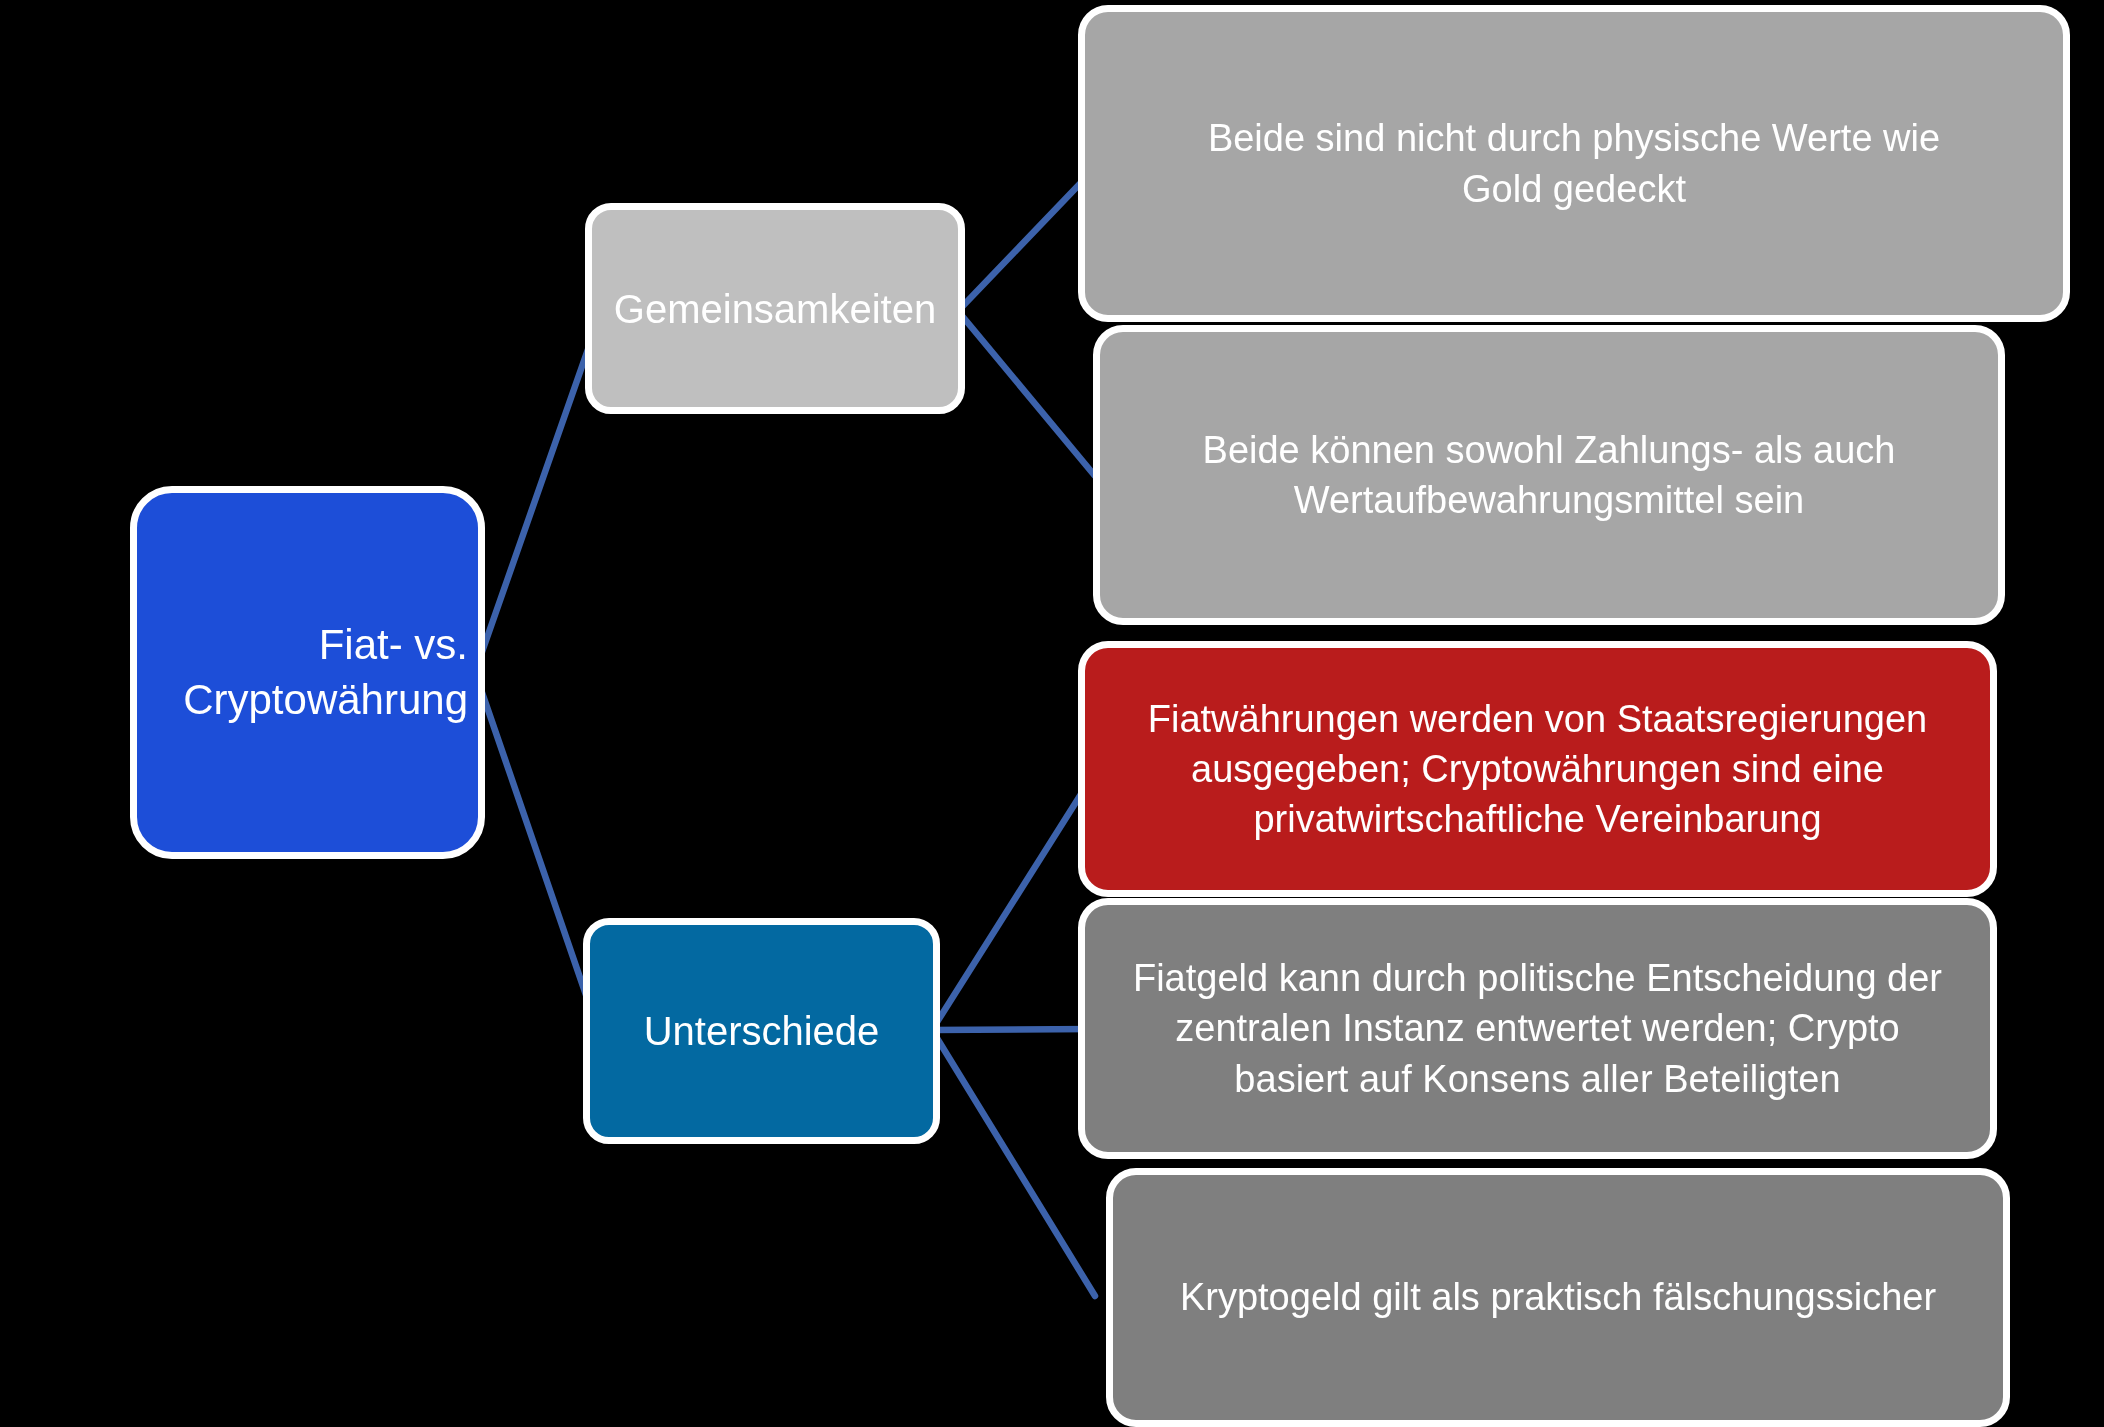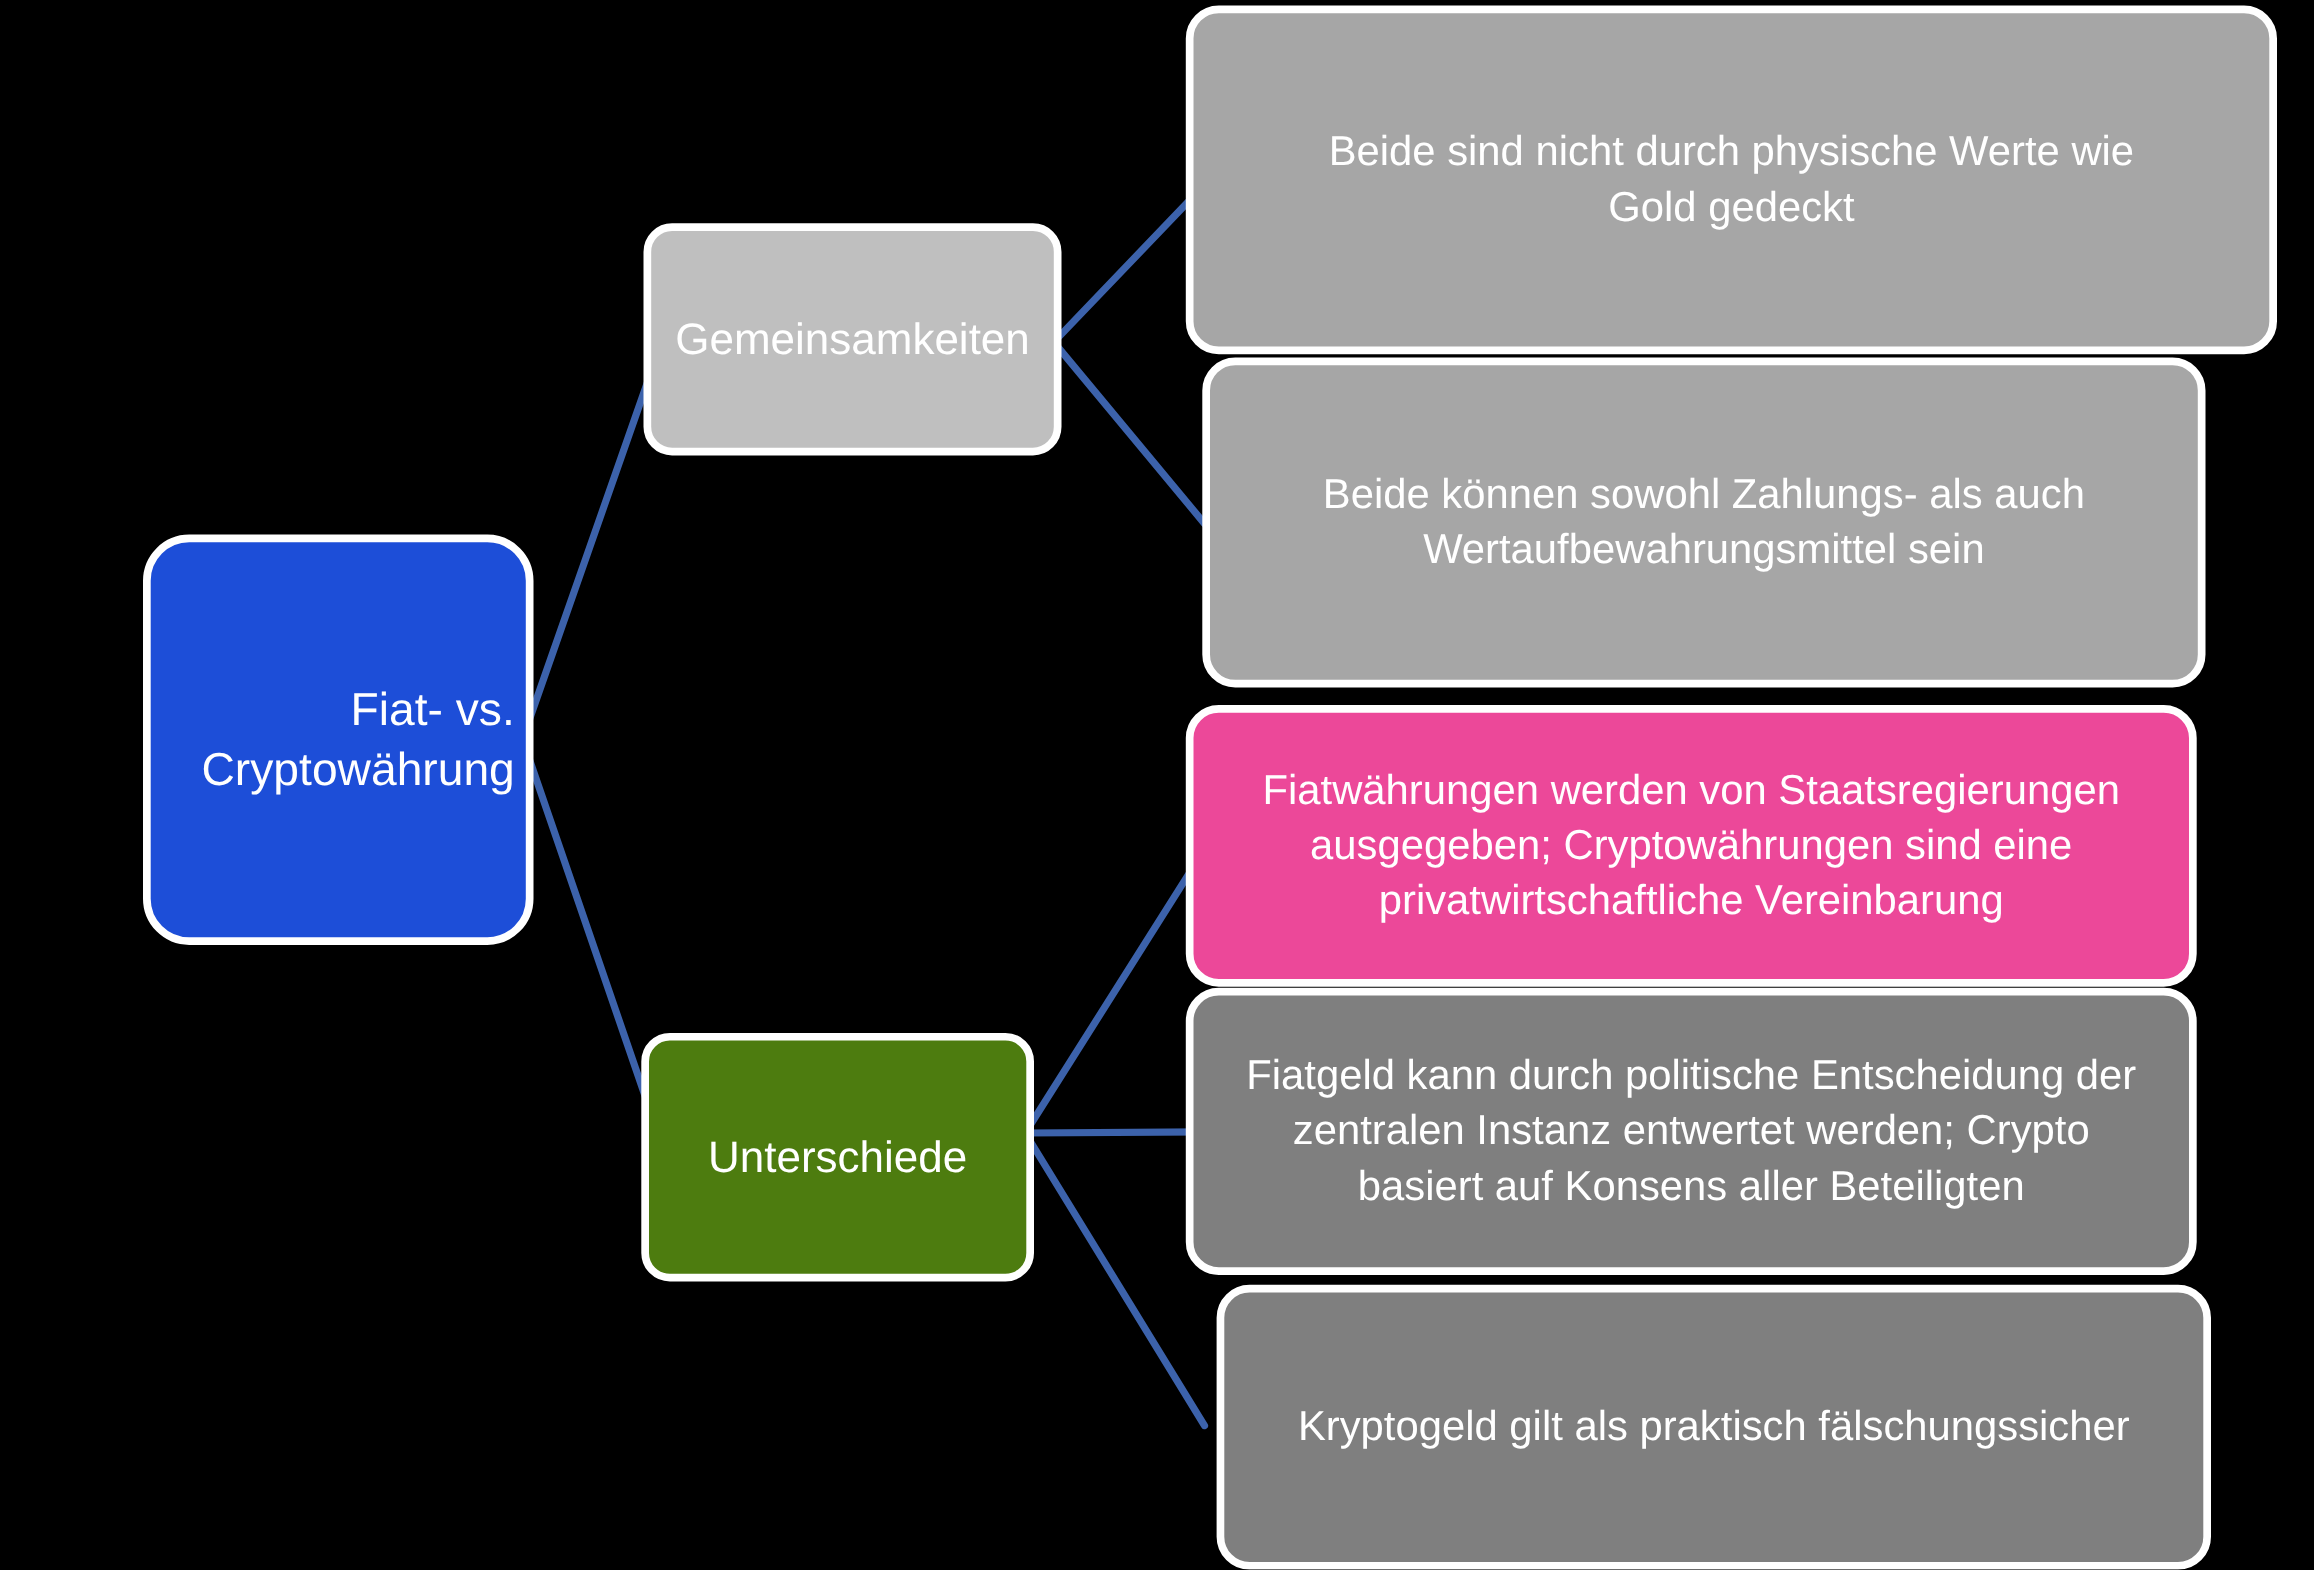--- a/index.html
+++ b/index.html
@@ -93,35 +93,35 @@
 
   <div class="node root-node" style="background: #1d4ed8; text-align: right;">
     <span class="label">Fiat- vs.
 Cryptowährung</span>
   </div>
 
   <div class="node branch-node branch-gemeinsamkeiten" style="background: rgb(191, 191, 191);">
     <span class="label">Gemeinsamkeiten</span>
   </div>
 
-  <div class="node branch-node branch-unterschiede" style="background: #4d7c0f; margin-top: 21px;">
+  <div class="node branch-node branch-unterschiede" style="background: #0369a1;">
     <span class="label">Unterschiede</span>
   </div>
 
   <div class="node leaf-node leaf-1" style="background: rgb(166, 166, 166);">
     <span class="label">Beide sind nicht durch physische Werte wie
 Gold gedeckt</span>
   </div>
 
   <div class="node leaf-node leaf-2" style="background: rgb(166, 166, 166);">
     <span class="label">Beide können sowohl Zahlungs- als auch
 Wertaufbewahrungsmittel sein</span>
   </div>
 
-  <div class="node leaf-node leaf-3" style="background: #ec4899;">
+  <div class="node leaf-node leaf-3" style="background: #b91c1c;">
     <span class="label">Fiatwährungen werden von Staatsregierungen
 ausgegeben; Cryptowährungen sind eine
 privatwirtschaftliche Vereinbarung</span>
   </div>
 
   <div class="node leaf-node leaf-4" style="background: rgb(127, 127, 127);">
     <span class="label">Fiatgeld kann durch politische Entscheidung der
 zentralen Instanz entwertet werden; Crypto
 basiert auf Konsens aller Beteiligten</span>
   </div>

